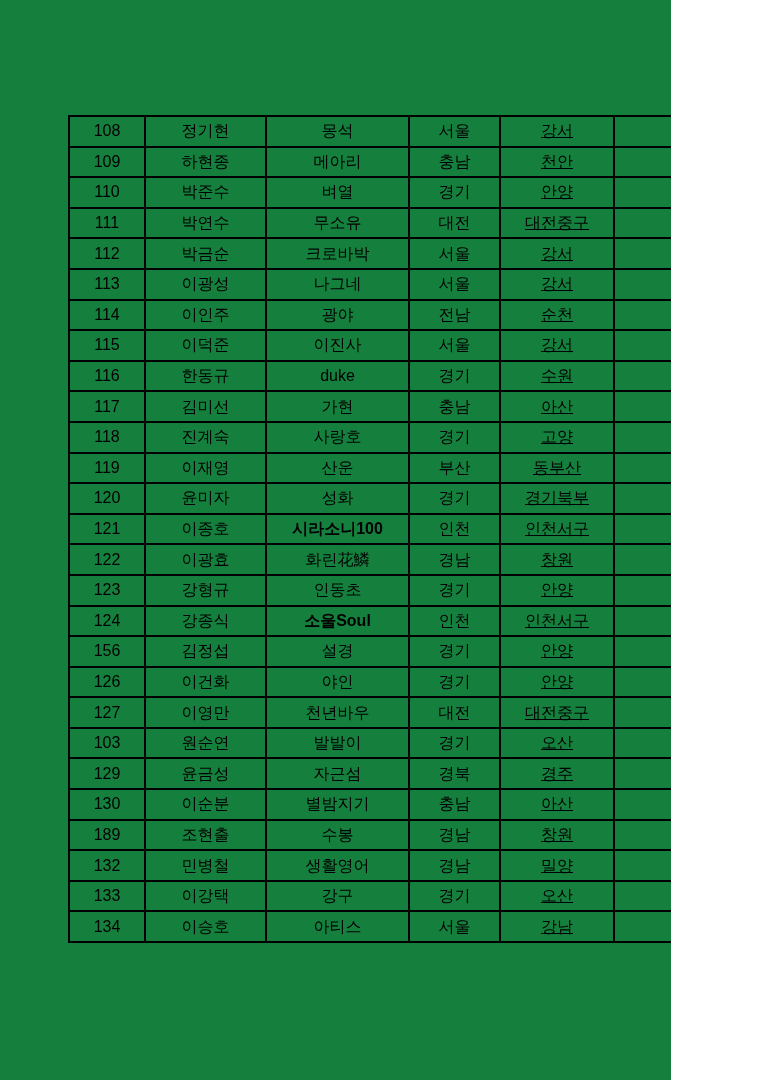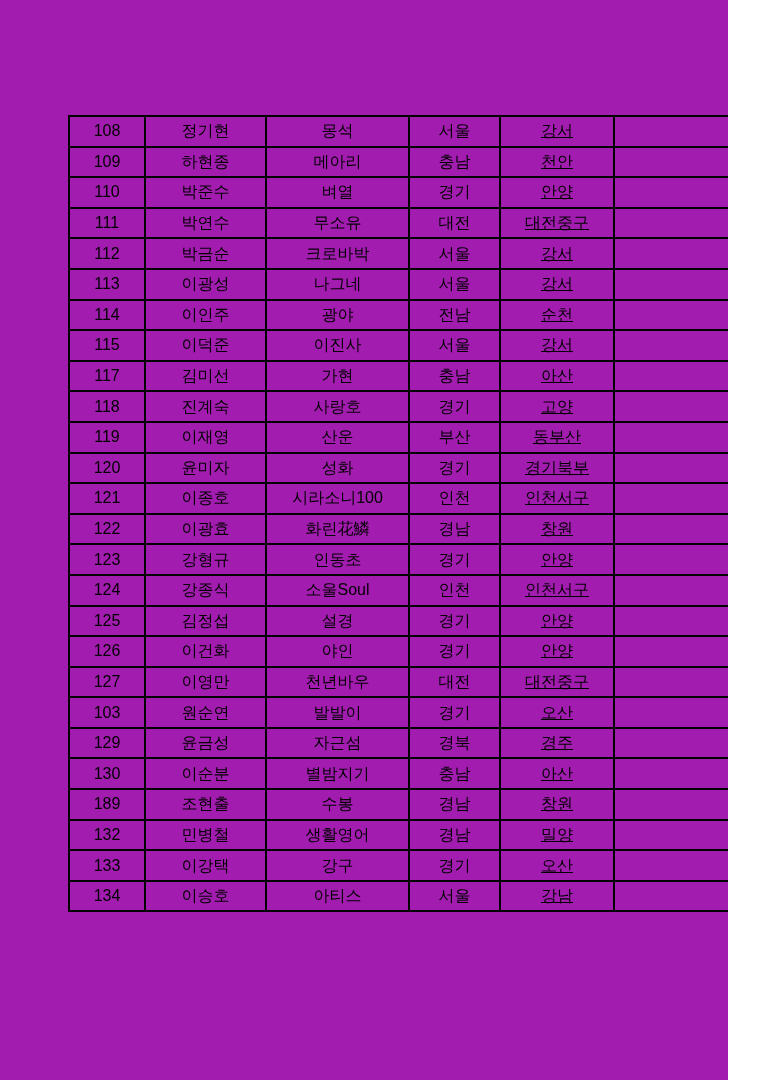--- a/index.html
+++ b/index.html
@@ -2,23 +2,23 @@
 <html><head>
 <meta charset="utf-8">
 <style>
   html, body {
     margin: 0;
     padding: 0;
     background: #ffffff;
   }
   .page {
     position: relative;
-    width: 728px;
+    width: 671px;
     height: 1080px;
-    background: #a21caf;
+    background: #15803d;
     overflow: hidden;
     font-family: "Liberation Sans", "DejaVu Sans", sans-serif;
   }
   table.roster {
     position: absolute;
     left: 68px;
     top: 115px;
     border-collapse: collapse;
     table-layout: fixed;
     width: 635px;
@@ -34,21 +34,21 @@
     line-height: 1;
     overflow: hidden;
     white-space: nowrap;
   }
   td.col-number   { width: 70px;  }
   td.col-name     { width: 115px; }
   td.col-nickname { width: 137px; }
   td.col-region   { width: 85px;  }
   td.col-district { width: 108px; text-decoration: underline; }
   td.col-note     { width: 120px; }
-  td.small-text   { font-size: 14.5px; }
+  td.small-text   { font-size: 14.5px; font-weight: bold; }
 </style>
 </head>
 <body>
 
 <div class="page">
   <table class="roster">
     <tbody>
   <tr>
     <td class="col-number">108</td>
     <td class="col-name">정기현</td>
@@ -114,20 +114,28 @@
 
   <tr>
     <td class="col-number">115</td>
     <td class="col-name">이덕준</td>
     <td class="col-nickname">이진사</td>
     <td class="col-region">서울</td>
     <td class="col-district">강서</td>
     <td class="col-note"></td>
   </tr>
 
+  <tr>
+    <td class="col-number">116</td>
+    <td class="col-name">한동규</td>
+    <td class="col-nickname">duke</td>
+    <td class="col-region">경기</td>
+    <td class="col-district">수원</td>
+    <td class="col-note"></td>
+  </tr>
 
   <tr>
     <td class="col-number">117</td>
     <td class="col-name">김미선</td>
     <td class="col-nickname">가현</td>
     <td class="col-region">충남</td>
     <td class="col-district">아산</td>
     <td class="col-note"></td>
   </tr>
 
@@ -188,21 +196,21 @@
   <tr>
     <td class="col-number">124</td>
     <td class="col-name">강종식</td>
     <td class="col-nickname small-text">소울Soul</td>
     <td class="col-region">인천</td>
     <td class="col-district">인천서구</td>
     <td class="col-note"></td>
   </tr>
 
   <tr>
-    <td class="col-number">125</td>
+    <td class="col-number">156</td>
     <td class="col-name">김정섭</td>
     <td class="col-nickname">설경</td>
     <td class="col-region">경기</td>
     <td class="col-district">안양</td>
     <td class="col-note"></td>
   </tr>
 
   <tr>
     <td class="col-number">126</td>
     <td class="col-name">이건화</td>

